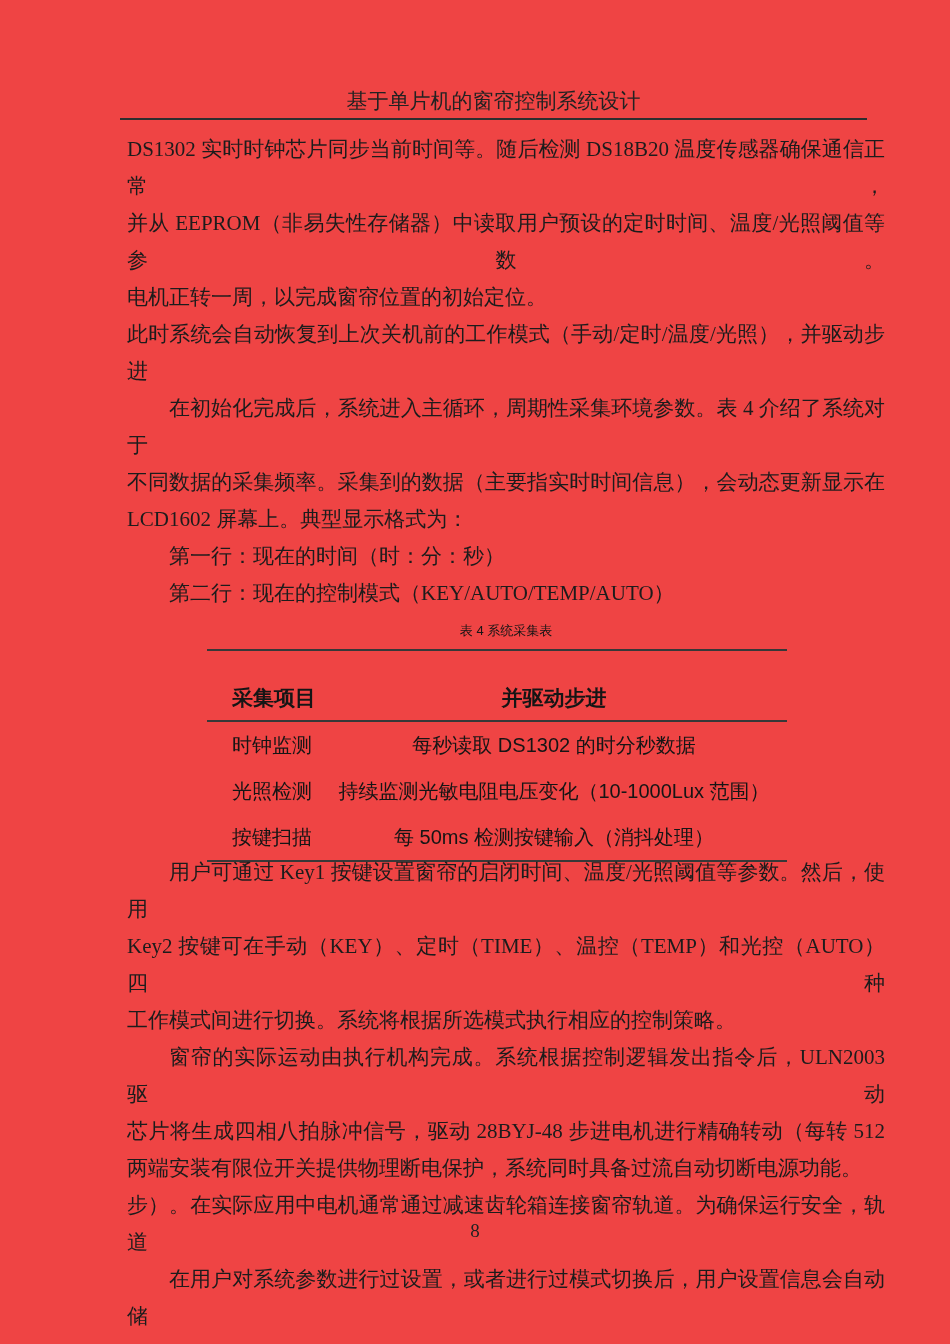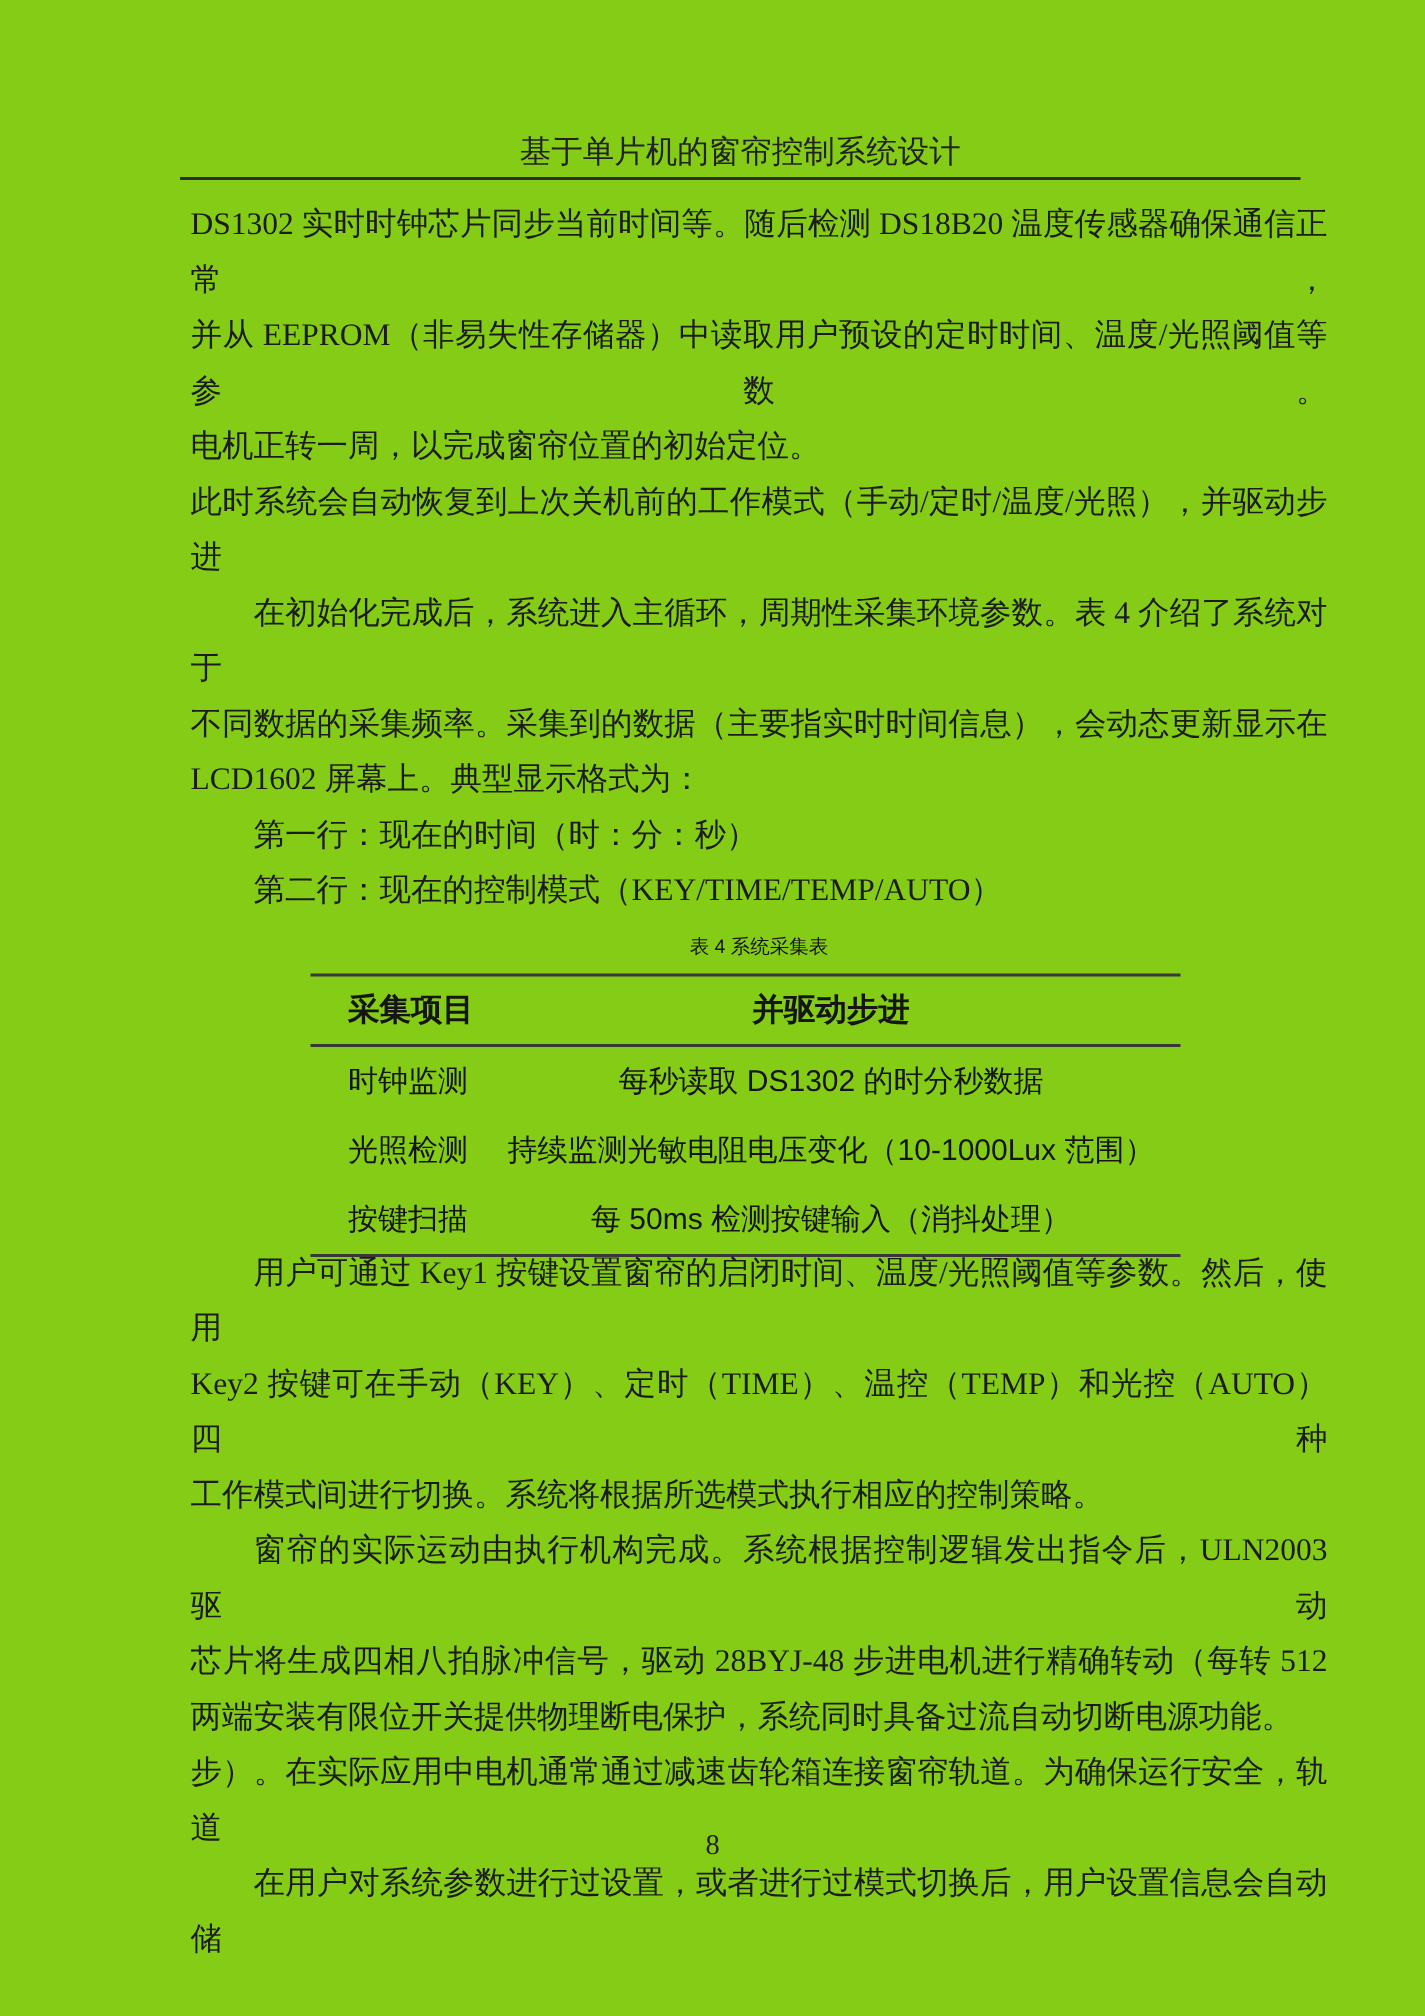--- a/index.html
+++ b/index.html
@@ -1,20 +1,20 @@
 <!DOCTYPE html>
 <html><head>
 <meta charset="utf-8">
 <style>
   * { margin:0; padding:0; box-sizing:border-box; }
   html,body { background:#ffffff; }
   .page {
     position:relative;
     width:950px; height:1344px;
-    background:#84cc16;
+    background:#ef4444;
     overflow:hidden;
     font-family:"Liberation Serif","DejaVu Serif",serif;
     color:#1c1c1c;
   }
   
   .running-header {
     position:absolute; left:120px; top:88px; width:747px;
     text-align:center;
     border-bottom:2px solid #2e2e2e;
     padding-bottom:3px;
@@ -41,20 +41,21 @@
     margin-left:80px; width:580px;
     border-top:2px solid #383838;
     border-bottom:2px solid #383838;
     font-family:"Liberation Sans","DejaVu Sans",sans-serif;
     font-size:20px; color:#151515;
   }
   .trow { display:flex; align-items:center; height:46px; }
   .trow.head {
     height:47px; font-weight:bold; font-size:21px;
     border-bottom:2px solid #383838;
+    margin-top:24px;
   }
   .c-item { width:130px; padding-left:25px; flex:0 0 auto; }
   .c-freq { flex:1 1 auto; text-align:center; padding-right:16px; }
   .after-table { margin-top:-8px; }
   
   .page-number {
     position:absolute; left:0; top:1220px; width:100%;
     text-align:center; font-size:19px; color:#222;
   }
 </style>
@@ -76,21 +77,21 @@
       <div class="tline fill">此时系统会自动恢复到上次关机前的工作模式（手动/定时/温度/光照），并驱动步进</div>
     </div>
 
     <div>
       <div class="tline fill indent">在初始化完成后，系统进入主循环，周期性采集环境参数。表 4 介绍了系统对于</div>
       <div class="tline fill">不同数据的采集频率。采集到的数据（主要指实时时间信息），会动态更新显示在</div>
       <div class="tline">LCD1602 屏幕上。典型显示格式为：</div>
     </div>
 
     <div class="tline indent">第一行：现在的时间（时：分：秒）</div>
-    <div class="tline indent">第二行：现在的控制模式（KEY/TIME/TEMP/AUTO）</div>
+    <div class="tline indent">第二行：现在的控制模式（KEY/AUTO/TEMP/AUTO）</div>
 
     <div class="tbl-caption">表 4 系统采集表</div>
 
     <div class="dtable">
       <div class="trow head">
         <div class="c-item">采集项目</div>
         <div class="c-freq">并驱动步进</div>
       </div>
       <div class="trow">
         <div class="c-item">时钟监测</div>

